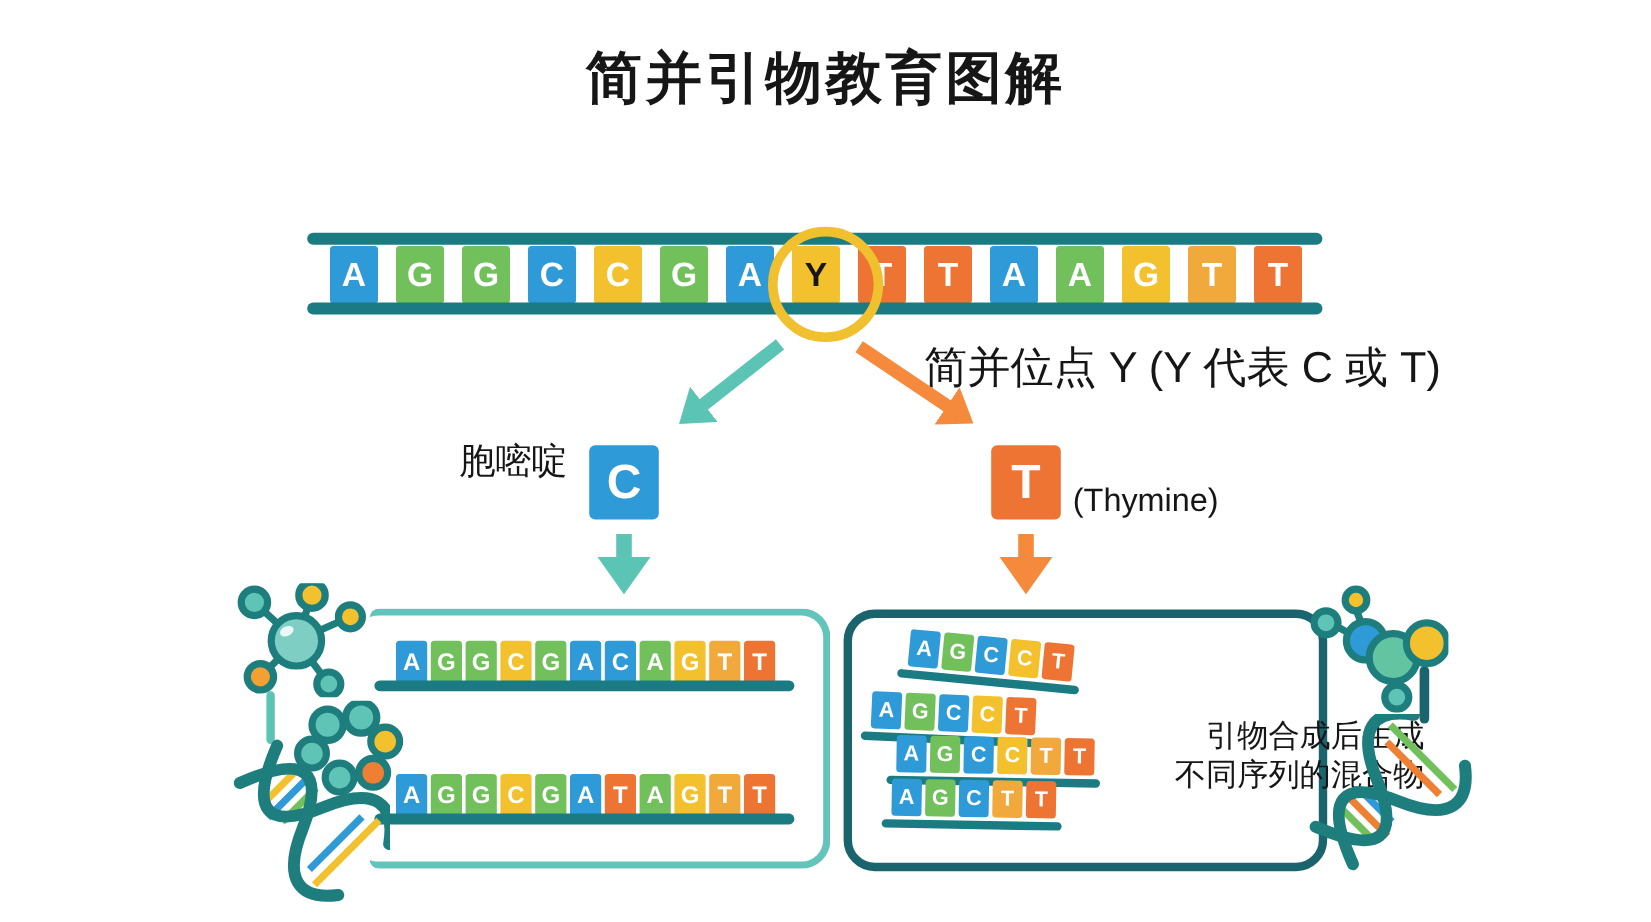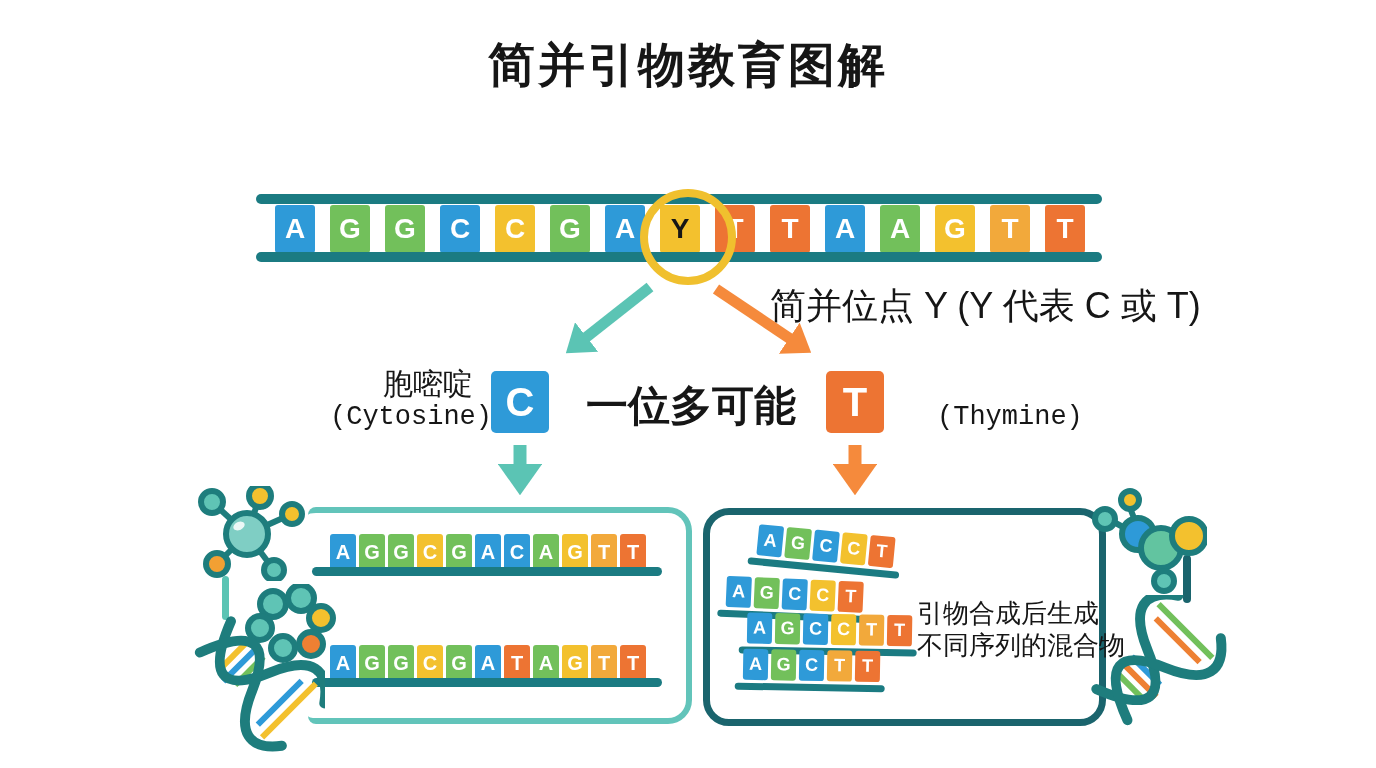--- a/index.html
+++ b/index.html
@@ -16,21 +16,21 @@
   .strip-tiles .tile{width:40px;height:48px;border-radius:3px;display:flex;align-items:center;
          justify-content:center;color:#fff;font-weight:bold;font-size:28px;}
   .tile.hl{color:#161616;}
   .y-ring{position:absolute;left:640px;top:189px;width:80px;height:80px;border:8px solid #f0c02e;
          border-radius:50%;background:transparent;}
   .site-note{position:absolute;left:770px;top:282px;font-size:36px;white-space:nowrap;}
 
   
   .base-box{position:absolute;width:58px;height:62px;border-radius:5px;color:#fff;
          font-size:40px;font-weight:bold;display:flex;align-items:center;justify-content:center;}
-  .lbl{position:absolute;white-space:nowrap;font-family:Liberation Mono, monospace;}
+  .lbl{position:absolute;white-space:nowrap;}
   .lbl-cn{font-size:30px;}
   .lbl-en{font-size:27px;}
   .center-claim{position:absolute;left:576px;top:378px;width:230px;text-align:center;
          font-size:42px;font-weight:bold;white-space:nowrap;}
 
   
   .panel-left{position:absolute;left:308px;top:507px;width:378px;height:205px;
          border:6px solid #62c4ba;border-left:none;border-radius:8px 24px 24px 8px;}
   .panel-right{position:absolute;left:703px;top:508px;width:389px;height:204px;
          border:7px solid #1a646d;border-radius:26px;}
@@ -41,21 +41,21 @@
   .seqbar{position:absolute;height:9px;border-radius:5px;background:#1b7b82;}
 
   .mini{position:absolute;}
   .mini .mtiles{display:flex;gap:3px;}
   .mini .tile{width:25px;height:31px;border-radius:3px;display:flex;align-items:center;
          justify-content:center;color:#fff;font-weight:bold;font-size:18px;}
   .mini .minibar{height:7px;border-radius:4px;background:#1b7b82;margin-top:3px;}
 
   .mix-title{position:absolute;left:927px;top:548px;width:250px;text-align:center;
          font-size:34px;font-weight:bold;}
-  .mix-desc{position:absolute;left:917px;width:270px;text-align:left;font-size:26px;white-space:nowrap;}
+  .mix-desc{position:absolute;left:917px;width:270px;text-align:right;font-size:26px;white-space:nowrap;}
 
   .dash{position:absolute;border-radius:5px;}
   svg.overlay{position:absolute;left:0;top:0;pointer-events:none;}
   .deco{position:absolute;}
 </style>
 </head>
 <body>
 
 <div id="canvas">
 
@@ -92,25 +92,23 @@
         <path d="M0,0 L2.4,1.7 L0,3.4 Z" fill="#f58a3c"></path>
       </marker>
     </defs>
     <line x1="650" y1="287" x2="584" y2="339" stroke="#5bc4b4" stroke-width="11" marker-end="url(#headTeal)"></line>
     <line x1="716" y1="289" x2="792" y2="340" stroke="#f58a3c" stroke-width="11" marker-end="url(#headOrange)"></line>
     <line x1="520" y1="445" x2="520" y2="468" stroke="#5bc4b4" stroke-width="13" marker-end="url(#headTeal)"></line>
     <line x1="855" y1="445" x2="855" y2="468" stroke="#f58a3c" stroke-width="13" marker-end="url(#headOrange)"></line>
   </svg>
 
   <div class="lbl lbl-cn" style="left:330px;top:364px;width:143px;text-align:right;">胞嘧啶</div>
-  <div class="lbl lbl-en" style="left:330px;top:402px;width:143px;text-align:right;">(Cytosine)</div>
   <div class="base-box" style="left: 491px; top: 371px; background: rgb(46, 154, 216);">C</div>
-  <div class="center-claim">一位多可能</div>
   <div class="base-box" style="left: 826px; top: 371px; background: rgb(237, 116, 51);">T</div>
-  <div class="lbl lbl-en" style="left:894px;top:402px;margin-left:43px;">(Thymine)</div>
+  <div class="lbl lbl-en" style="left:894px;top:402px;">(Thymine)</div>
 
   <div class="panel-left" style="border-color: rgb(98, 196, 186);"></div>
   <div class="pseq" style="left:330px;top:534px;">
       <span class="tile" style="background: rgb(46, 154, 216);">A</span>
       <span class="tile" style="background: rgb(114, 192, 91);">G</span>
       <span class="tile" style="background: rgb(114, 192, 91);">G</span>
       <span class="tile" style="background: rgb(243, 193, 46);">C</span>
       <span class="tile" style="background: rgb(114, 192, 91);">G</span>
       <span class="tile" style="background: rgb(46, 154, 216);">A</span>
       <span class="tile" style="background: rgb(46, 154, 216);">C</span>

